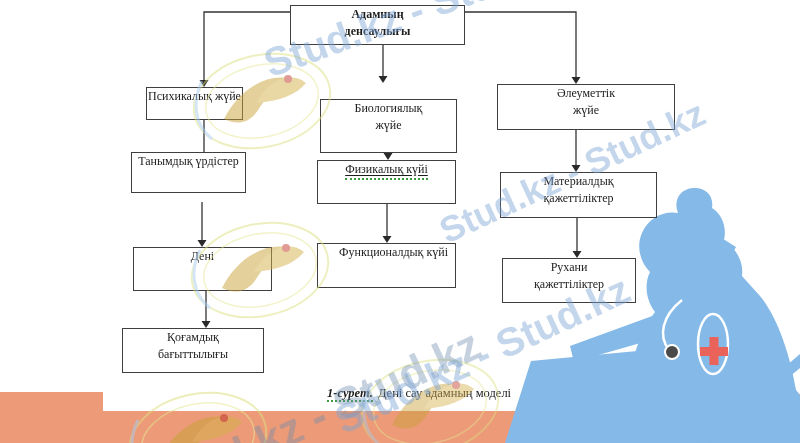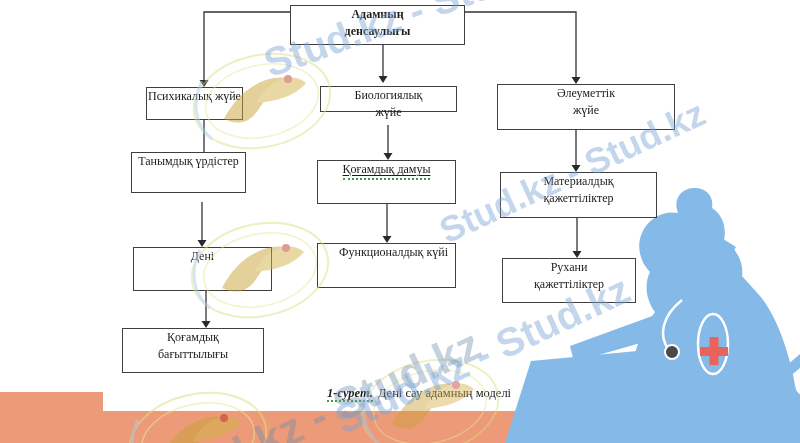--- a/index.html
+++ b/index.html
@@ -93,25 +93,25 @@
 <div class="box" style="left:131px;top:152px;width:115px;height:41px;">
   <span class="lbl">Танымдық үрдістер</span>
 </div>
 <div class="box" style="left:133px;top:247px;width:139px;height:44px;">
   <span class="lbl">Дені</span>
 </div>
 <div class="box w100" style="left:122px;top:328px;width:142px;height:45px;">
   <span class="lbl">Қоғамдық бағыттылығы</span>
 </div>
 
-<div class="box w92" style="left:320px;top:86px;width:137px;height:26px;">
+<div class="box w92" style="left:320px;top:99px;width:137px;height:54px;">
   <span class="lbl">Биологиялық жүйе</span>
 </div>
 <div class="box" style="left:317px;top:160px;width:139px;height:44px;">
-  <span class="lbl underline-green">Қоғамдық дамуы</span>
+  <span class="lbl underline-green">Физикалық күйі</span>
 </div>
 <div class="box" style="left:317px;top:243px;width:139px;height:45px;padding-left:14px;">
   <span class="lbl">Функционалдық күйі</span>
 </div>
 
 <div class="box w80" style="left:497px;top:84px;width:178px;height:46px;">
   <span class="lbl">Әлеуметтік жүйе</span>
 </div>
 <div class="box" style="left:500px;top:172px;width:157px;height:46px;">
   <span class="lbl w100" style="max-width:110px;">Материалдық қажеттіліктер</span>

